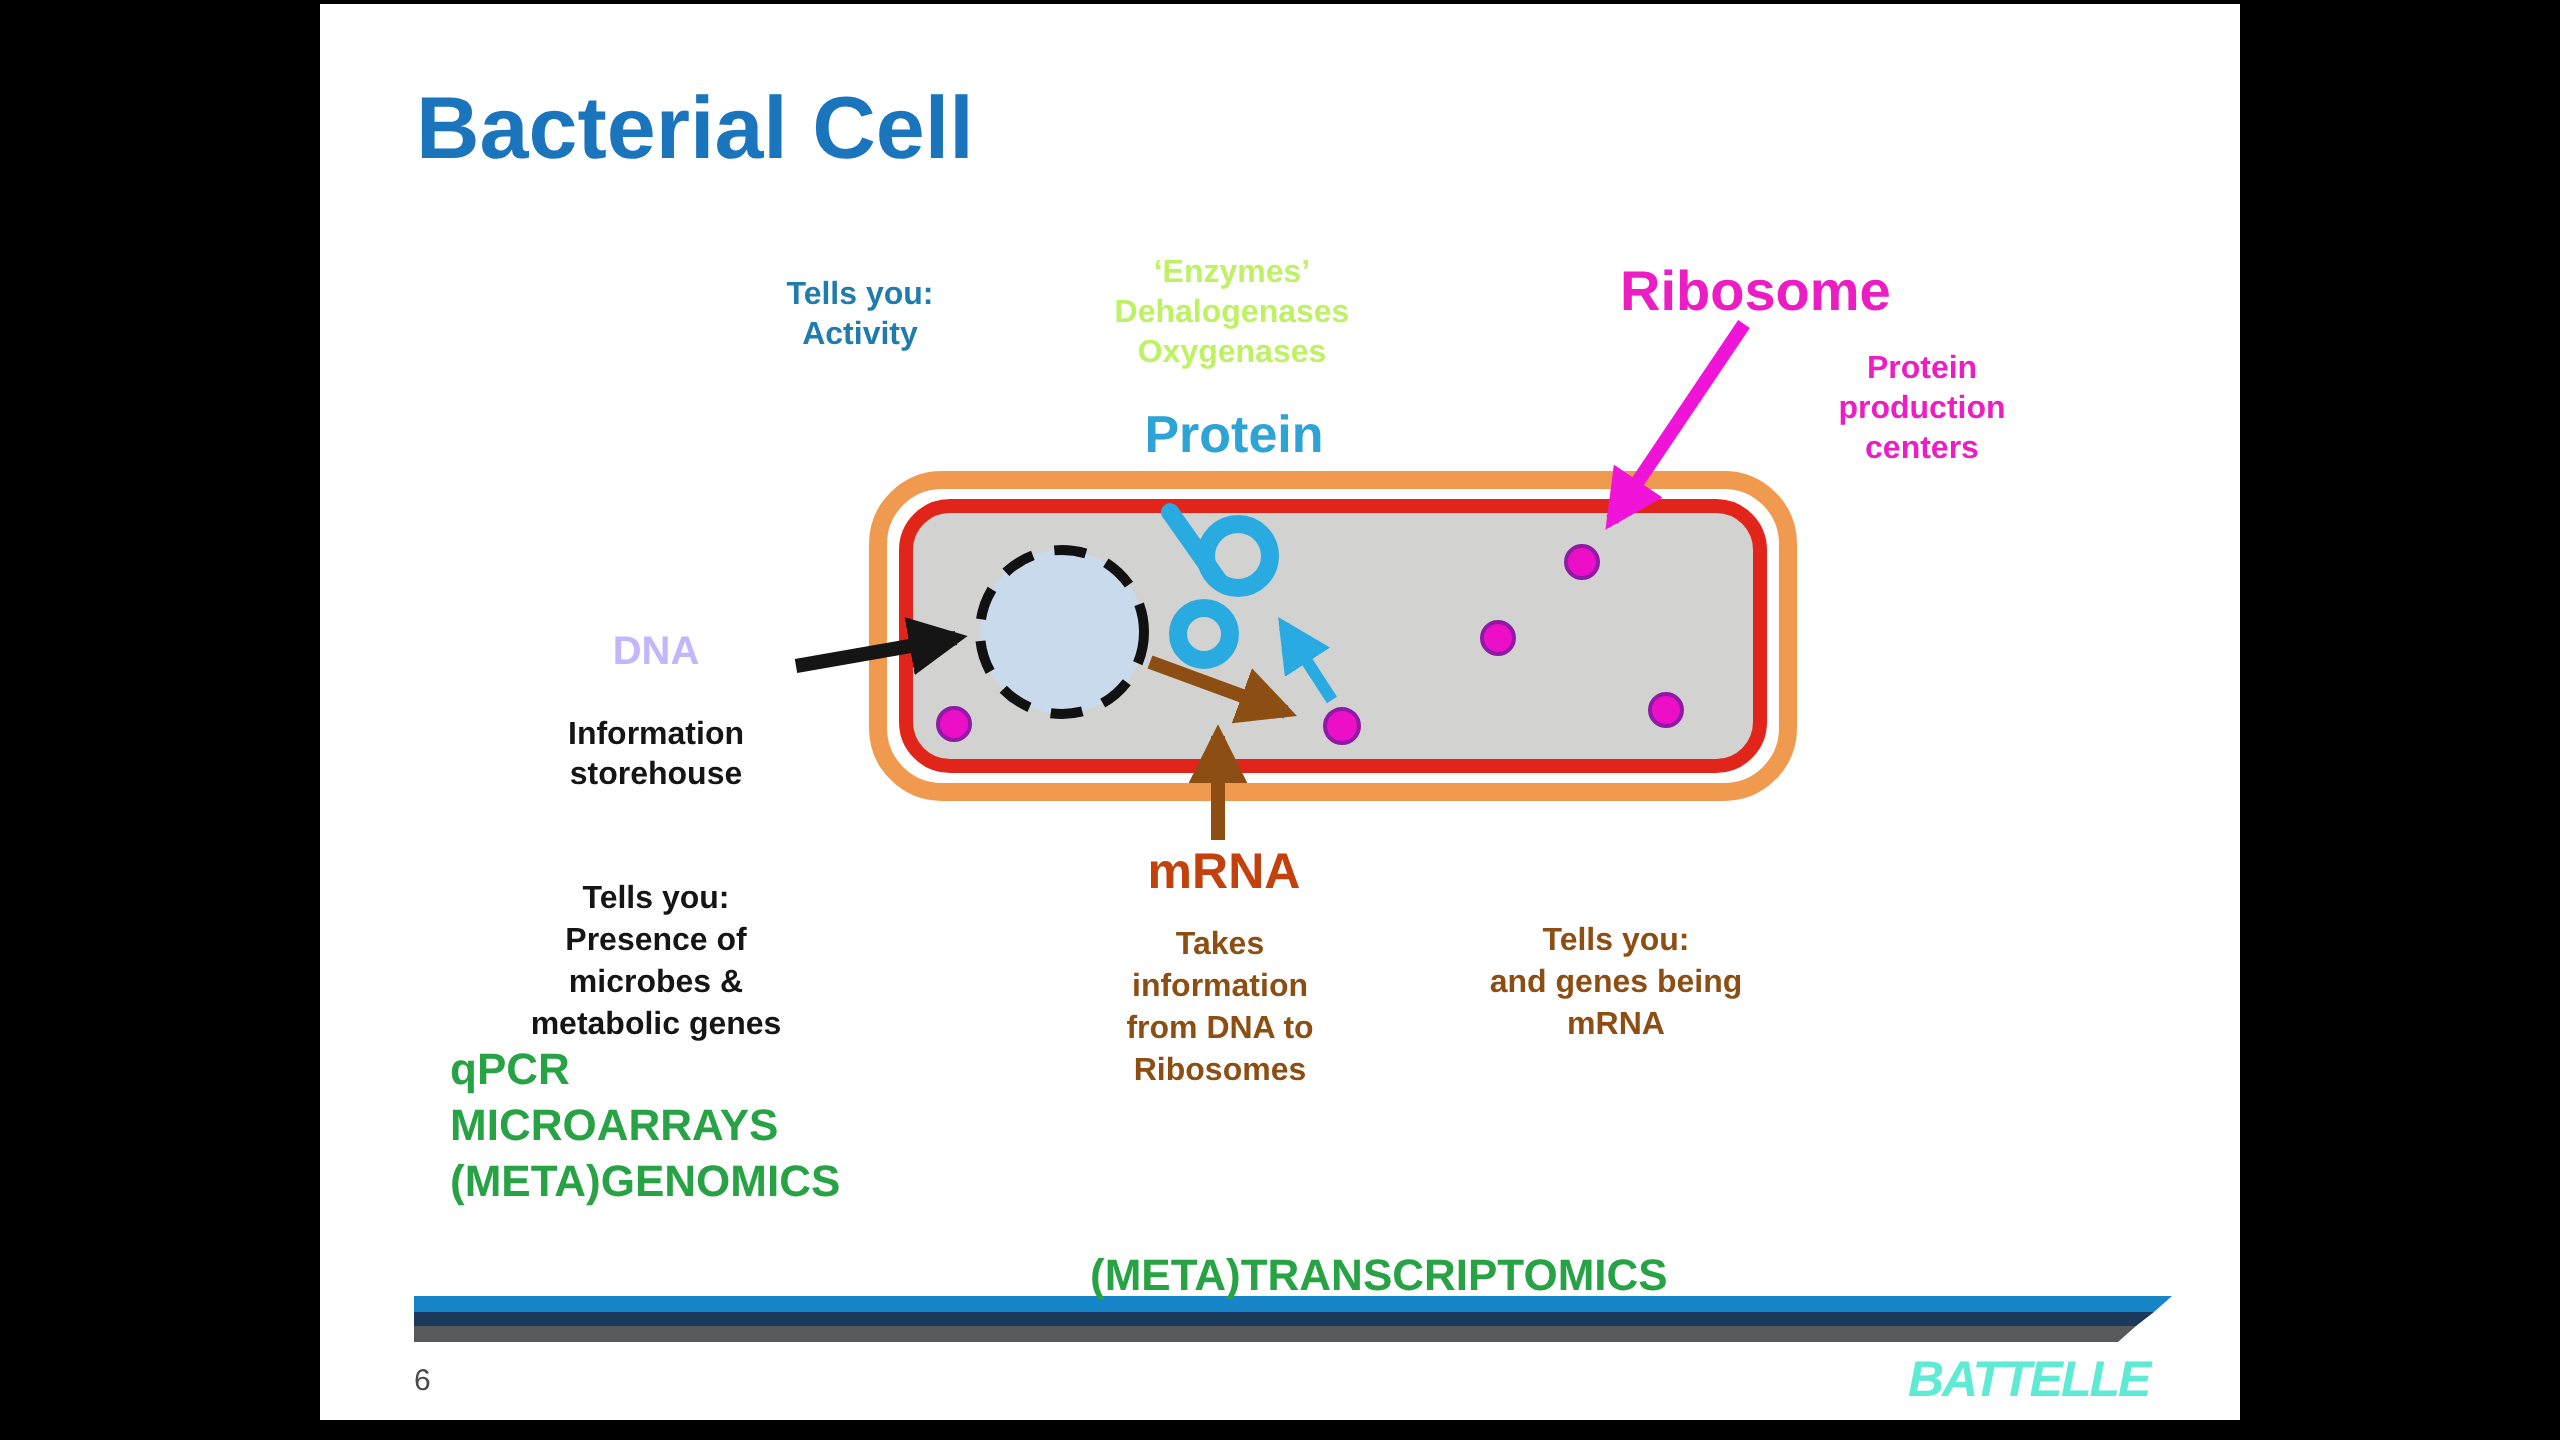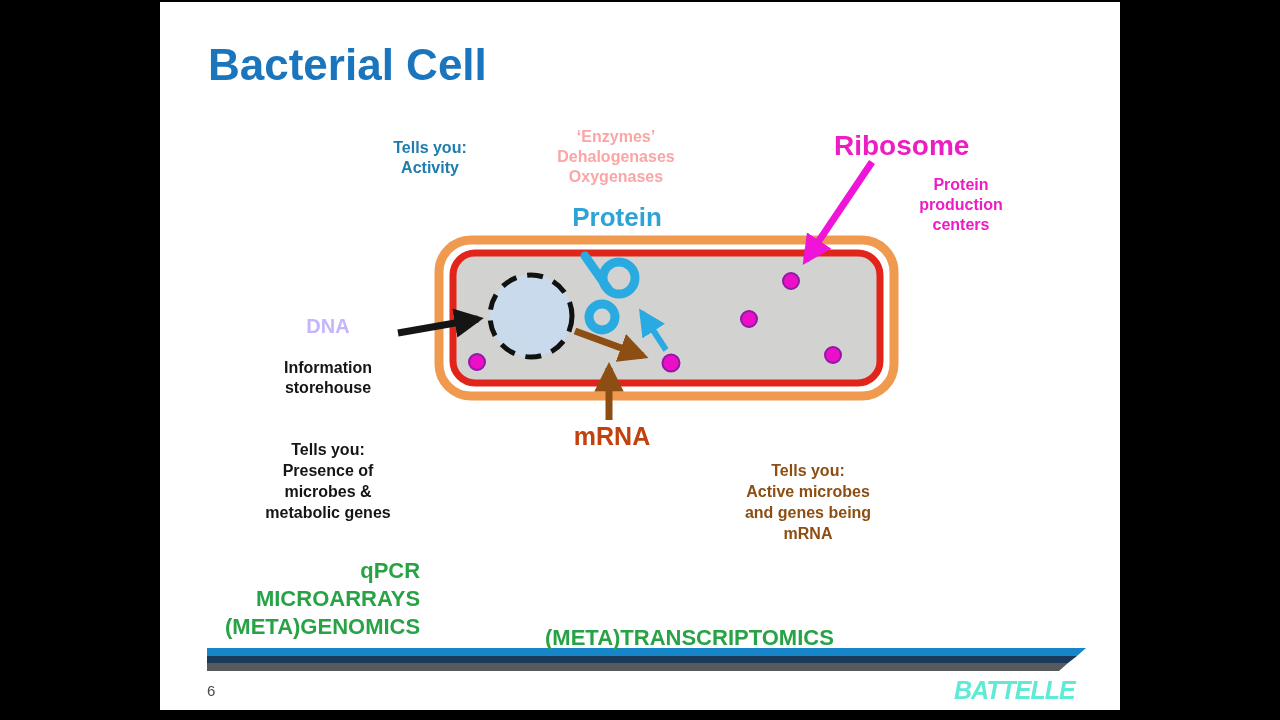--- a/index.html
+++ b/index.html
@@ -4,21 +4,21 @@
 <style>
   html,body{margin:0;padding:0;background:#000;width:1280px;height:720px;overflow:hidden;
     font-family:"Liberation Sans",sans-serif;}
   .stage{position:absolute;left:0;top:0;width:1236px;height:720px;background:#000;}
   .slide{position:absolute;left:160px;top:2px;width:960px;height:708px;background:#fff;}
   .abs{position:absolute;}
   .ctr{text-align:center;transform:translateX(-50%);}
   .title{font-size:44px;font-weight:bold;color:#1B75BC;letter-spacing:0;}
   .sm{font-size:16px;line-height:20px;font-weight:bold;}
   .activity{color:#1F7CAD;}
-  .cyan{color:#fca5a5;}
+  .cyan{color:#bef264;}
   .magenta{color:#EC1EC3;}
   .brown{color:#8C4E12;}
   .blk{color:#151515;}
   .green{color:#27A346;font-size:22px;line-height:28px;font-weight:bold;}
   .protein-lbl{font-size:26px;font-weight:bold;color:#2EA3D6;}
   .ribosome-lbl{font-size:28px;font-weight:bold;color:#EC1EC3;}
   .dna-lbl{font-size:20px;font-weight:bold;color:#c4b5fd;}
   .mrna-lbl{font-size:25px;font-weight:bold;color:#c2410c;}
   .pagenum{font-size:15px;color:#4A4A4A;}
   .logo{font-size:25px;font-weight:800;font-style:italic;color:#5eead4;letter-spacing:-1px;}
@@ -86,21 +86,21 @@
   </div>
 
   <div class="abs ctr sm cyan" style="left:616px;top:127px;width:180px;">
     <div>‘Enzymes’</div>
     <div>Dehalogenases</div>
     <div>Oxygenases</div>
   </div>
 
   <div class="abs ctr protein-lbl" style="left:617px;top:202px;">Protein</div>
 
-  <div class="abs ribosome-lbl" style="left:810px;top:130px;margin-left:24px;">Ribosome</div>
+  <div class="abs ribosome-lbl" style="left:810px;top:130px;">Ribosome</div>
 
   <div class="abs ctr sm magenta" style="left:961px;top:175px;width:160px;">
     <div>Protein</div>
     <div>production</div>
     <div>centers</div>
   </div>
 
   <div class="abs ctr dna-lbl" style="left:328px;top:315px;">DNA</div>
   <div class="abs ctr sm blk" style="left:328px;top:358px;width:180px;">
     <div>Information</div>
@@ -108,29 +108,34 @@
   </div>
 
   <div class="abs ctr sm blk" style="left:328px;top:439px;width:200px;line-height:21px;">
     <div>Tells you:</div>
     <div>Presence of</div>
     <div>microbes &amp;</div>
     <div>metabolic genes</div>
   </div>
 
   <div class="abs ctr mrna-lbl" style="left:612px;top:422px;">mRNA</div>
+  <div class="abs ctr sm brown" style="left:610px;top:462px;width:160px;line-height:21px;">
+    <div>Takes</div>
+    <div>information</div>
+    <div>from DNA to</div>
+    <div>Ribosomes</div>
+  </div>
 
   <div class="abs ctr sm brown" style="left:808px;top:460px;width:180px;line-height:21px;">
     <div>Tells you:</div>
-    <div>Active microbes</div>
     <div>and genes being</div>
     <div>mRNA</div>
   </div>
 
-  <div class="abs green" style="left:225px;top:557px;text-align:right;">
+  <div class="abs green" style="left:225px;top:521px;">
     <div>qPCR</div>
     <div>MICROARRAYS</div>
     <div>(META)GENOMICS</div>
   </div>
   <div class="abs green" style="left:545px;top:580px;margin-top:44px;">(META)TRANSCRIPTOMICS</div>
 
   <div class="abs pagenum" style="left:207px;top:682px;">6</div>
   <div class="abs logo" style="left:954px;top:676px;">BATTELLE</div>
 </div>
 

